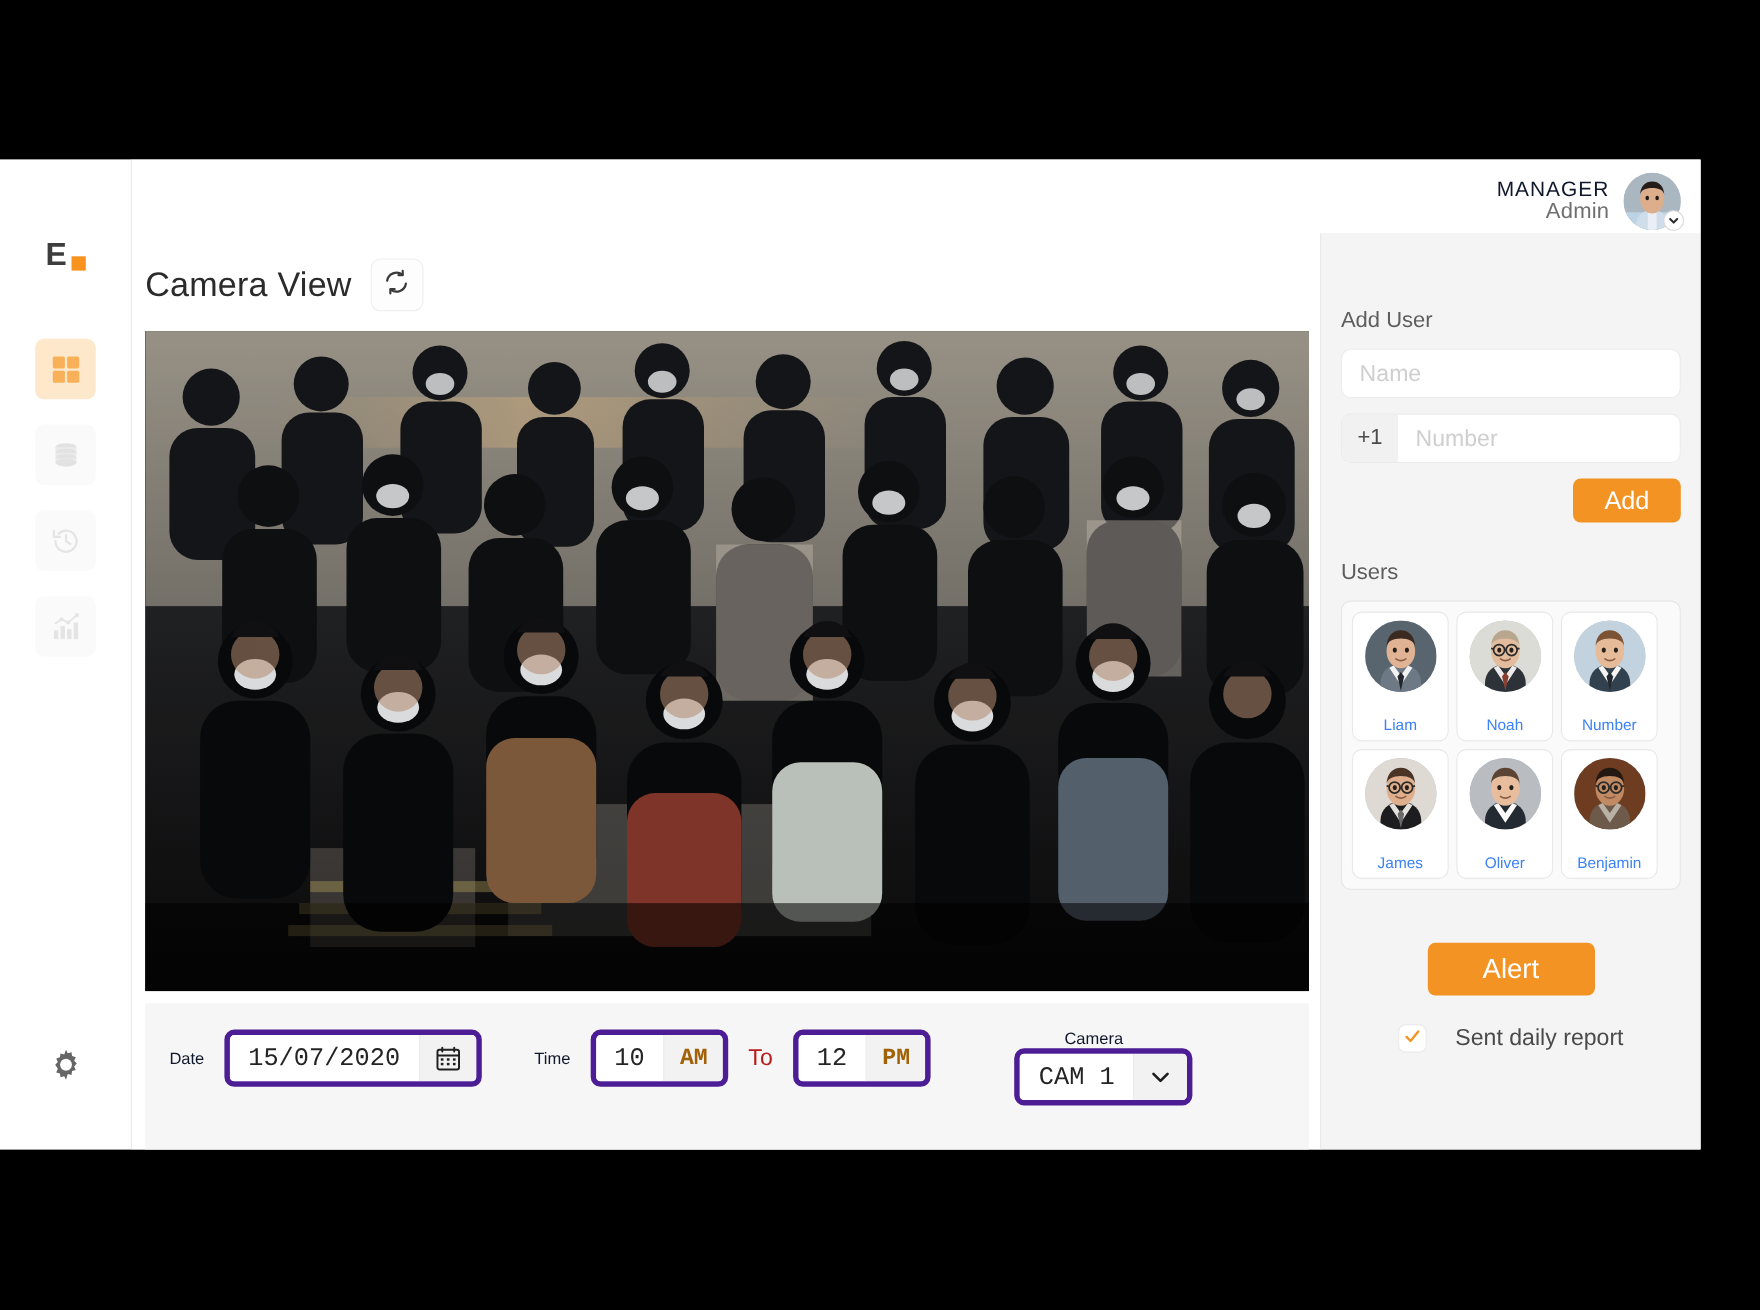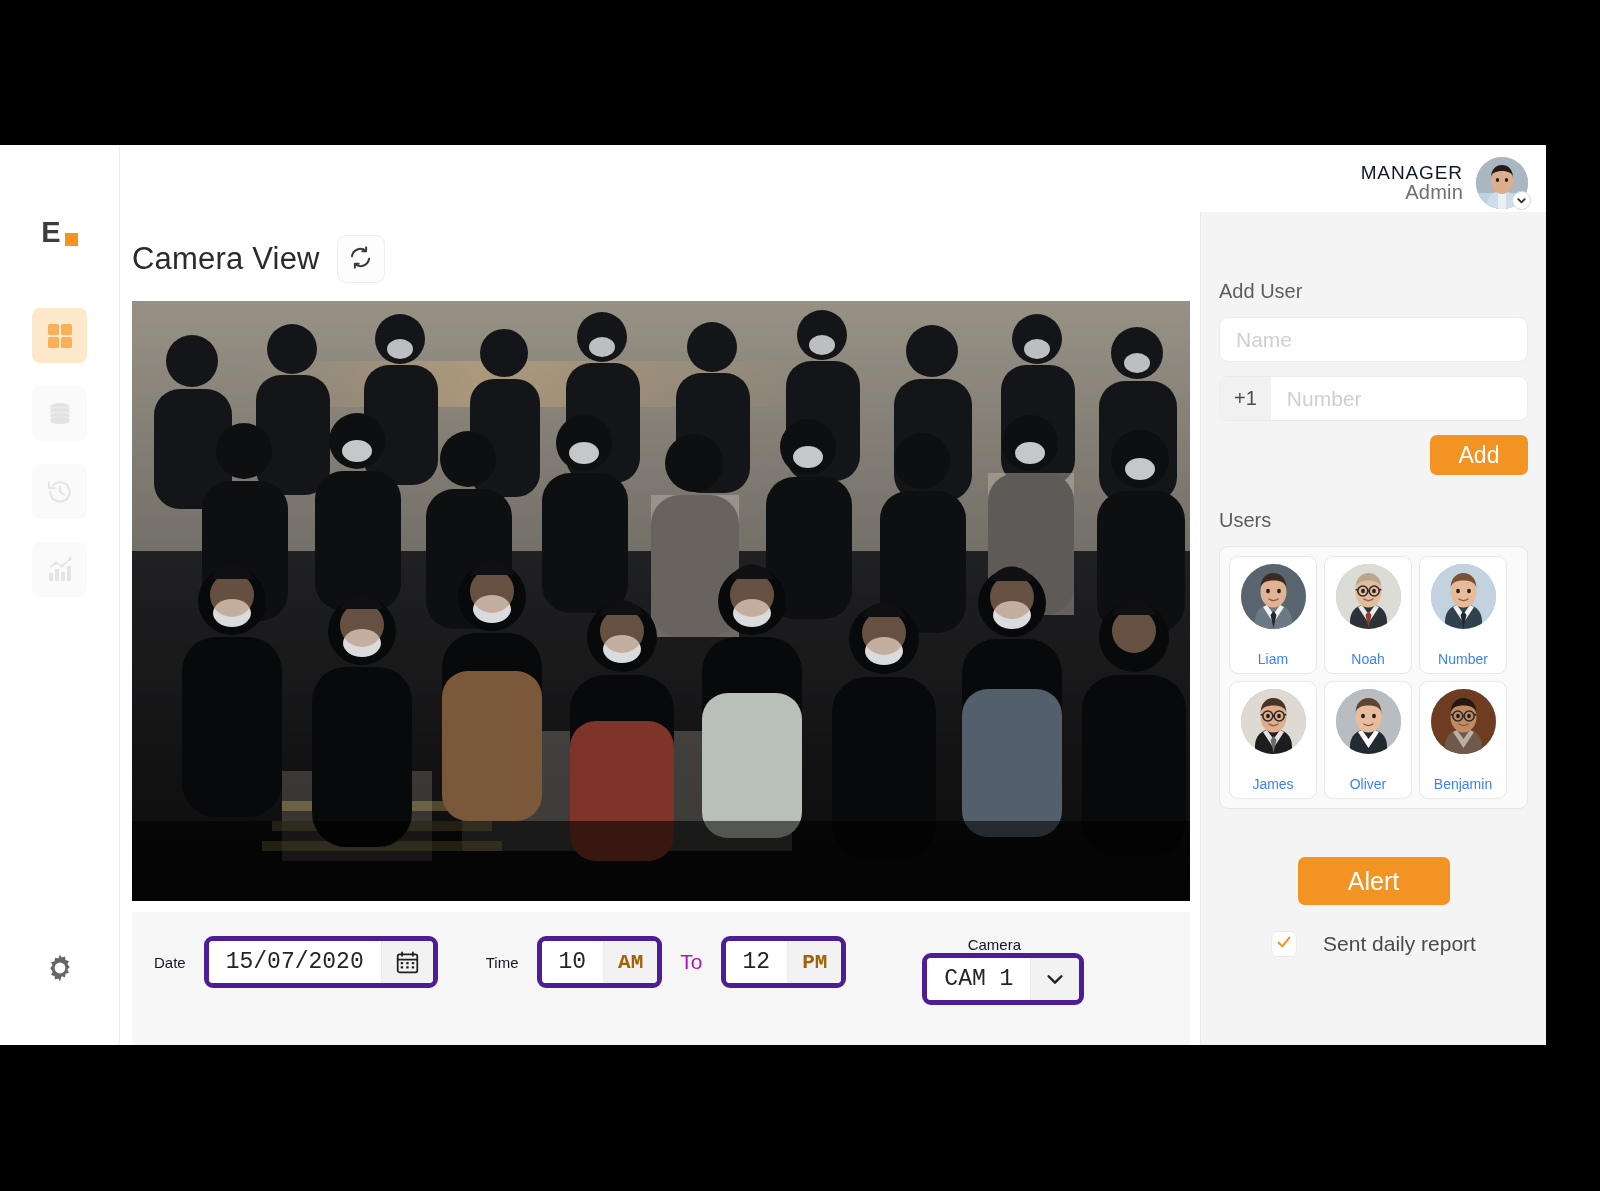--- a/index.html
+++ b/index.html
@@ -176,21 +176,21 @@
     font-size: 21px;
     color: #a16207;
     font-weight: 600;
     cursor: pointer;
     border-left: 1px solid #ececec;
   }
   .field-addon.icon-addon { padding: 0 13px; }
 
   .sep-to {
     font-size: 21px;
-    color: #a21caf;
+    color: #b91c1c;
     margin: 12px 18px;
   }
 
   
   #right-panel {
     flex: 0 0 346px;
     width: 346px;
     background: #f4f4f4;
     border-left: 1px solid #e9e9e9;
     position: relative;

